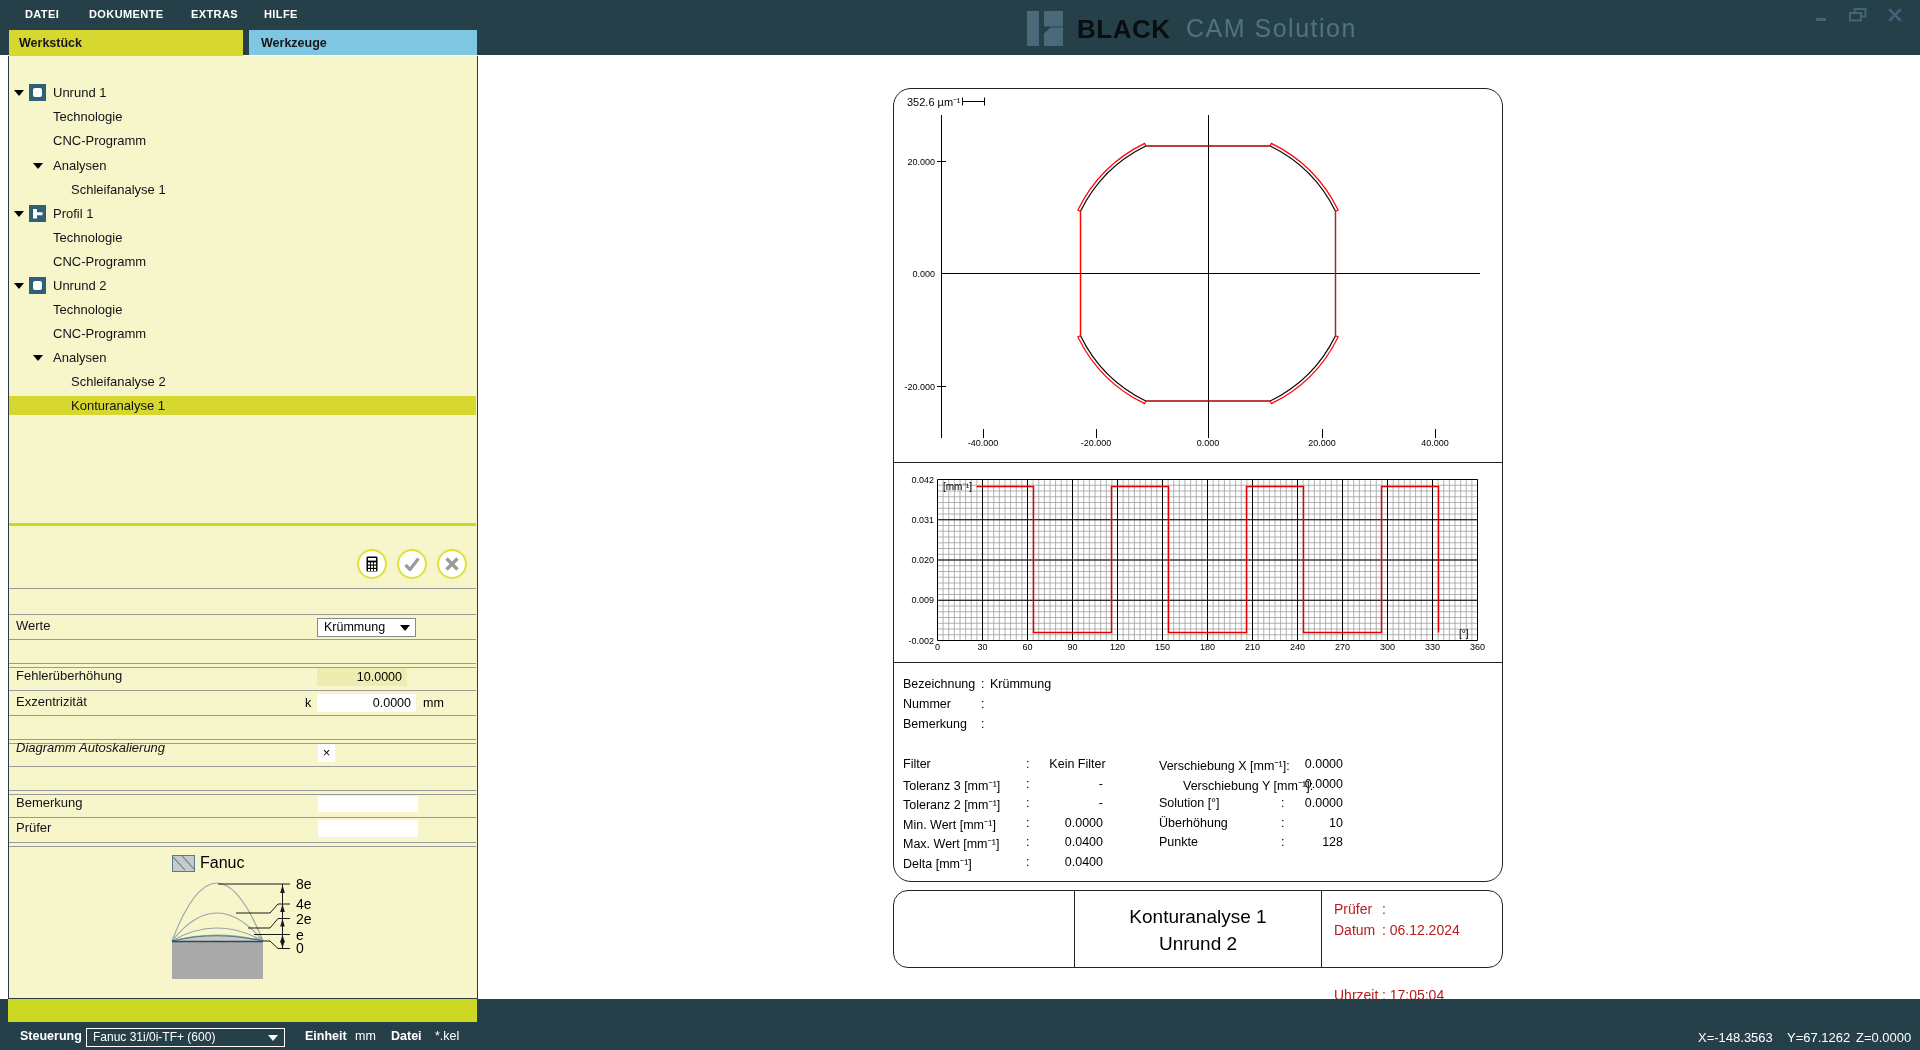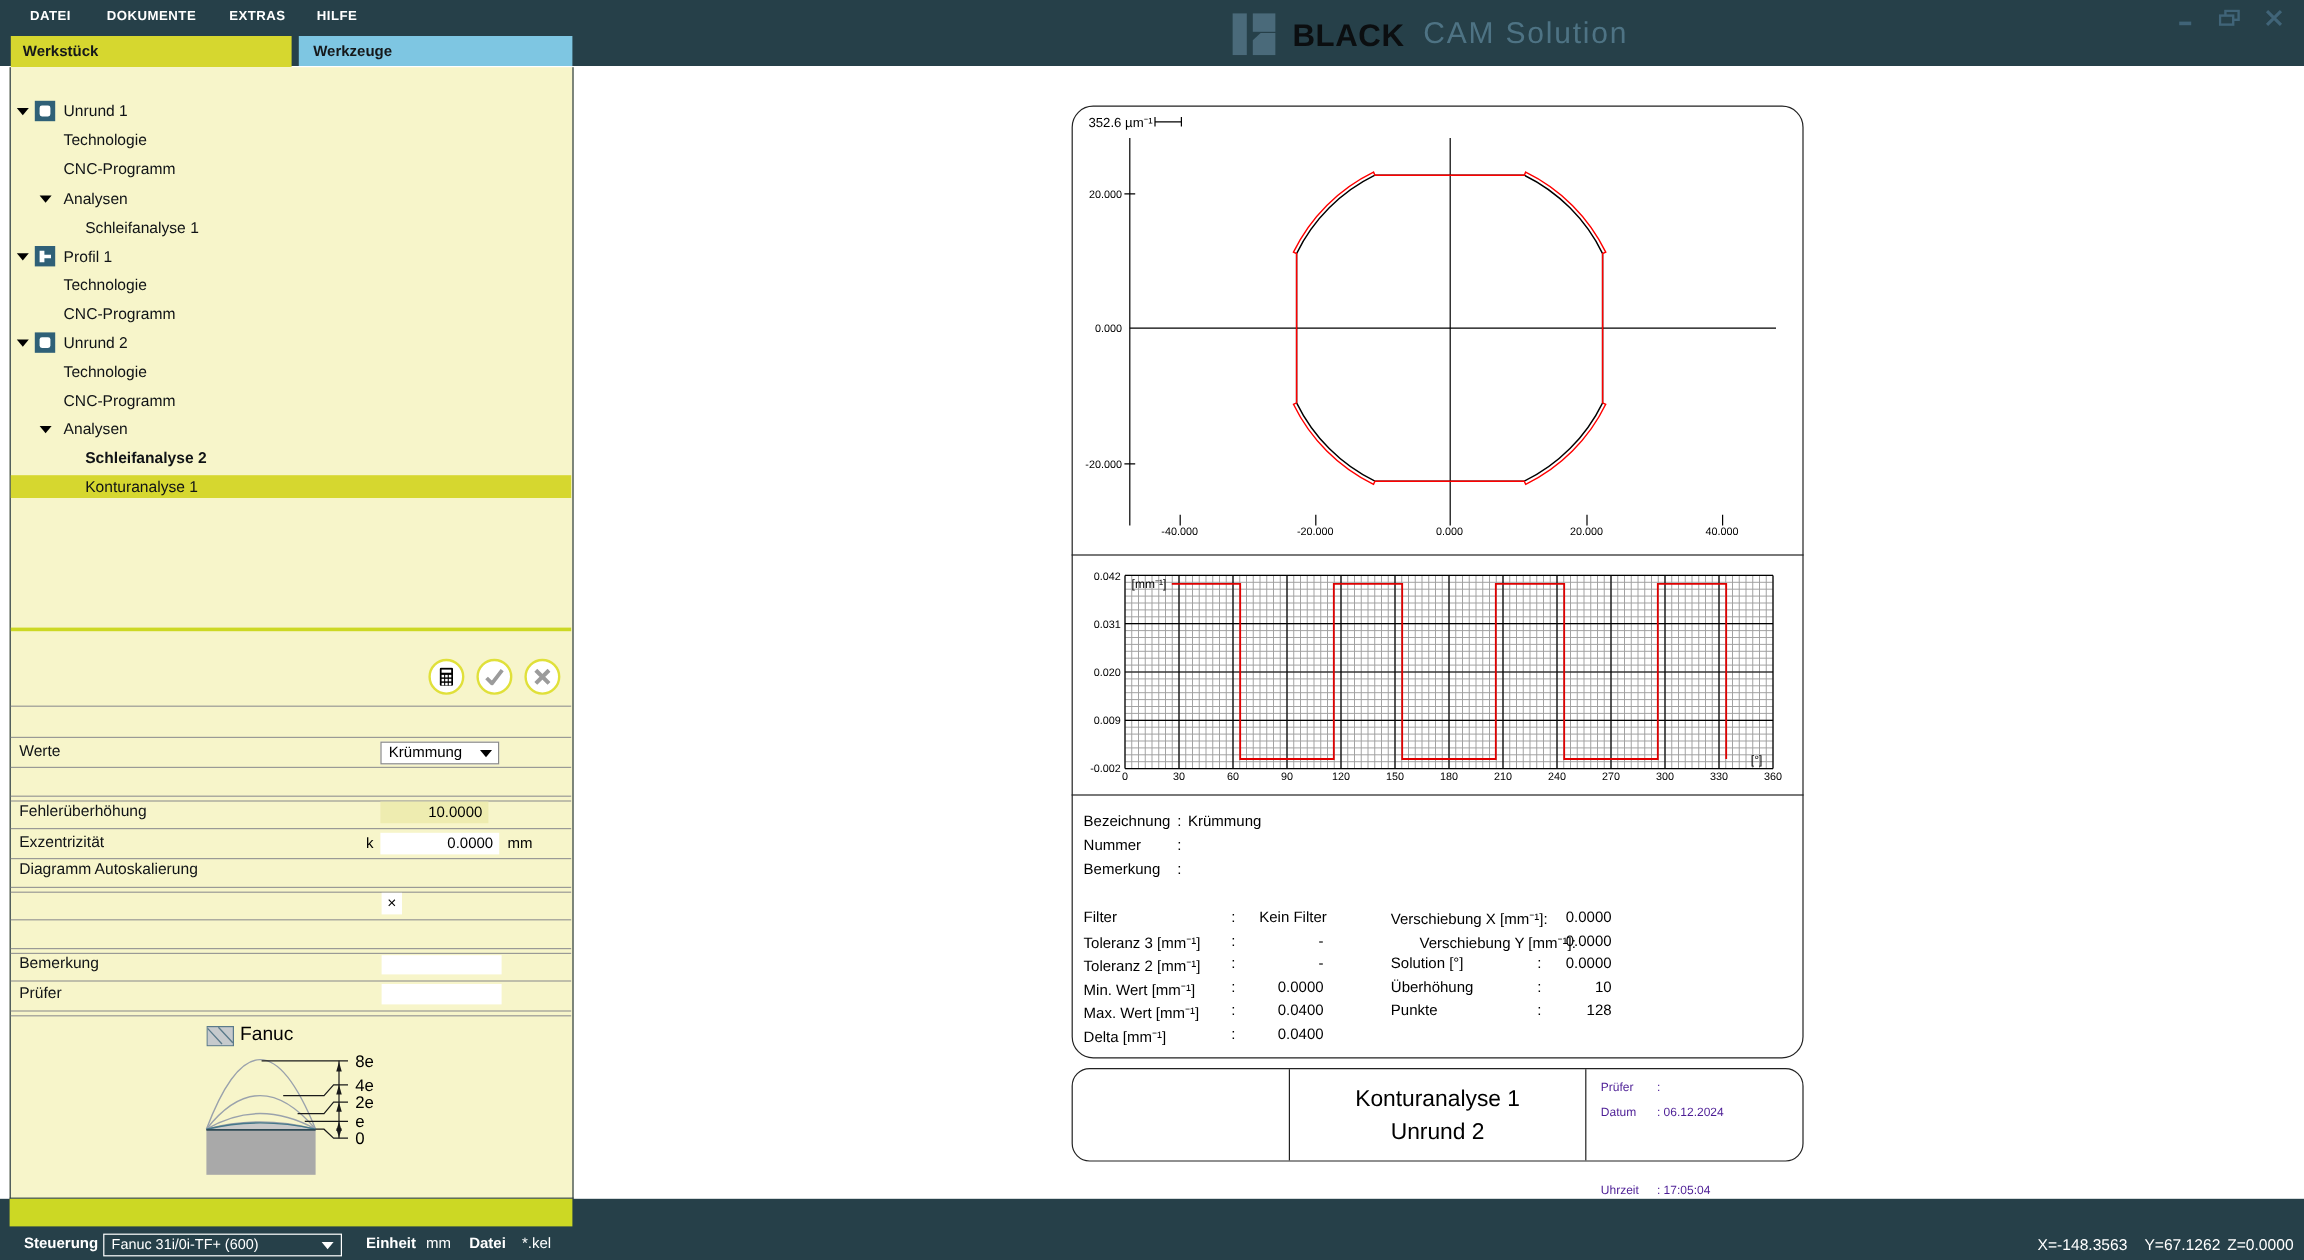--- a/index.html
+++ b/index.html
@@ -96,21 +96,21 @@
     <div class="abs trow" style="top:301px;">
         <span class="tlabel" style="left:44px;">Technologie</span>
       </div>
     <div class="abs trow" style="top:325px;">
         <span class="tlabel" style="left:44px;">CNC-Programm</span>
       </div>
     <div class="abs trow" style="top:349px;">
         <span class="arrow" style="left:24px;"></span>
         <span class="tlabel" style="left:44px;">Analysen</span>
       </div>
-    <div class="abs trow" style="top:373px;font-weight:bold;">
+    <div class="abs trow" style="top:373px;">
         <span class="tlabel" style="left:62px;">Schleifanalyse 2</span>
       </div>
     <div class="abs trow" style="top:397px;">
         <span class="tlabel" style="left:62px;">Konturanalyse 1</span>
       </div>
     <div class="abs" style="left:9px;top:523px;width:467px;height:3px;background:#ccd824;"></div>
   </div>
   <div id="formzone">
 
     <div class="abs" style="left:357px;top:549px;width:30px;height:30px;border:2px solid #e0e03a;border-radius:50%;background:#fff;box-sizing:border-box;"></div>
@@ -153,21 +153,21 @@
     <div class="fline" style="top:842px;"></div>
     <div class="fline" style="top:846px;"></div>
     <div class="flabel" style="top:618px;">Werte</div>
     <div class="field" style="left:317px;top:618px;width:99px;height:19px;background:#fff;border:1px solid #8a8a8a;line-height:17px;padding-left:6px;">Krümmung<span style="position:absolute;right:5px;top:6px;width:0;height:0;border-left:5px solid transparent;border-right:5px solid transparent;border-top:6px solid #000;"></span></div>
     <div class="flabel" style="top:668px;">Fehlerüberhöhung</div>
     <div class="field" style="left:317px;top:668px;width:90px;height:18px;background:#eeecb0;text-align:right;line-height:18px;padding-right:5px;">10.0000</div>
     <div class="flabel" style="top:694px;">Exzentrizität</div>
     <div class="field" style="left:305px;top:694px;width:12px;height:18px;line-height:18px;">k</div>
     <div class="field" style="left:317px;top:694px;width:99px;height:18px;background:#fff;text-align:right;line-height:18px;padding-right:5px;">0.0000</div>
     <div class="field" style="left:423px;top:694px;height:18px;line-height:18px;">mm</div>
-    <div class="flabel" style="top:716px;">Diagramm Autoskalierung</div>
+    <div class="flabel" style="top:740px;font-style:italic;">Diagramm Autoskalierung</div>
     <div class="field" style="left:318px;top:744px;width:17px;height:18px;background:#fff;text-align:center;line-height:18px;font-size:13px;">×</div>
     <div class="flabel" style="top:795px;">Bemerkung</div>
     <div class="field" style="left:318px;top:796px;width:100px;height:16px;background:#fff;"></div>
     <div class="flabel" style="top:820px;">Prüfer</div>
     <div class="field" style="left:318px;top:820px;width:100px;height:17px;background:#fff;"></div>
   </div>
   <div id="errorzone">
     <svg class="abs" style="left:172px;top:855px;" width="23" height="17" viewBox="0 0 23 17">
       <rect x="0.5" y="0.5" width="22" height="16" fill="#c6cacd" stroke="#5a7a8a"></rect>
       <path d="M1 2 L13 15 M10 1 L22 14" stroke="#5a7a8a" stroke-width="1.1"></path>
@@ -310,21 +310,21 @@
     <div class="infotxt" style="left:1290px;top:777px;width:53px;text-align:right;">0.0000</div>
     <div class="infotxt" style="left:1290px;top:796px;width:53px;text-align:right;">0.0000</div>
     <div class="infotxt" style="left:1290px;top:816px;width:53px;text-align:right;">10</div>
     <div class="infotxt" style="left:1290px;top:835px;width:53px;text-align:right;">128</div>
   </div>
 
   <div class="abs" style="left:893px;top:890px;width:610px;height:78px;border:1px solid #222;border-radius:15px;box-sizing:border-box;background:#fff;"></div>
   <div class="abs" style="left:1074px;top:891px;width:1px;height:76px;background:#222;"></div>
   <div class="abs" style="left:1321px;top:891px;width:1px;height:76px;background:#222;"></div>
   <div class="abs" style="left:1075px;top:903px;width:246px;text-align:center;font-size:19px;color:#000;line-height:27px;">Konturanalyse 1<br>Unrund 2</div>
-  <div id="titlebox-right" style="position:absolute;left:1334px;top:901px;font-size:10px;color:#4c1d95;">
+  <div id="titlebox-right" style="position:absolute;left:1334px;top:901px;font-size:14px;color:#b91c1c;">
     <div style="height:21px;"><span style="display:inline-block;width:44px;">Prüfer</span><span>&nbsp;:</span></div>
     <div style="height:21px;"><span style="display:inline-block;width:44px;">Datum</span><span>&nbsp;:&nbsp;</span>06.12.2024</div>
     <div style="height:21px;margin-top:44px;"><span style="display:inline-block;width:44px;">Uhrzeit</span><span>&nbsp;:&nbsp;</span>17:05:04</div>
   </div>
 
   <div id="statusbar" class="abs"></div>
   <div class="abs" style="left:8px;top:999px;width:469px;height:23px;background:#ccd824;"></div>
   <div id="statusleft">
     <div class="sbtext" style="left:20px;top:1029px;font-weight:700;">Steuerung</div>
     <div class="abs" style="left:86px;top:1028px;width:199px;height:19px;border:1px solid #fff;box-sizing:border-box;color:#fff;font-size:12px;line-height:17px;padding-left:6px;">Fanuc 31i/0i-TF+ (600)<span style="position:absolute;right:6px;top:6px;width:0;height:0;border-left:5px solid transparent;border-right:5px solid transparent;border-top:6px solid #fff;"></span></div>

